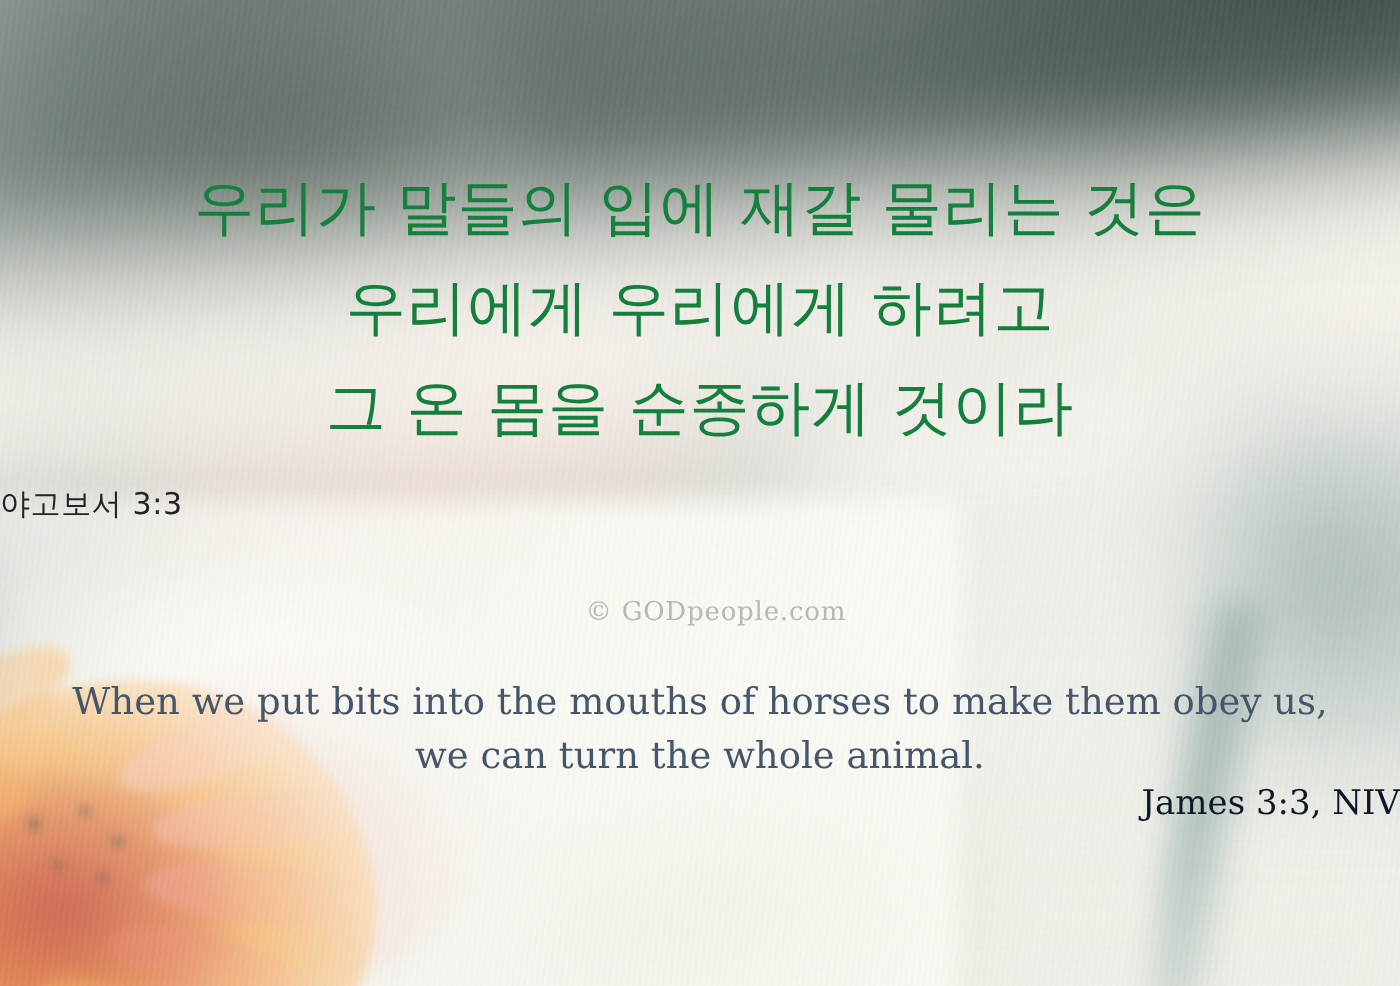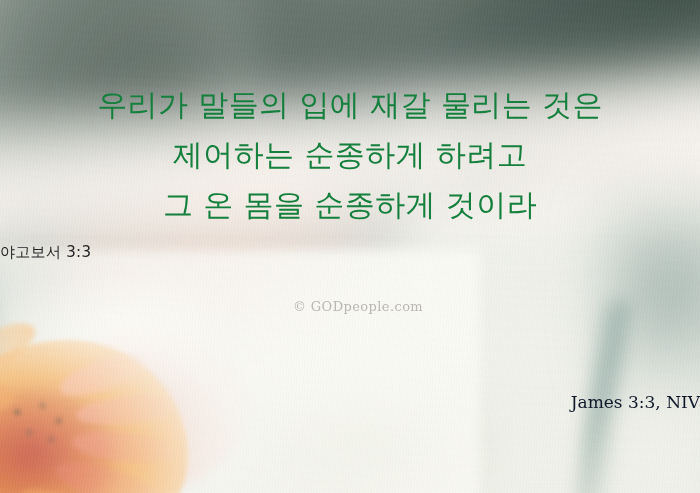--- a/index.html
+++ b/index.html
@@ -390,25 +390,29 @@
   </div>
 
   <div class="bg-layer" id="veil"></div>
   <div class="bg-layer" id="bg-bloom"></div>
   <div class="bg-layer" id="bg-grain"></div>
 
   <div id="text-layer">
 
     <div id="korean-verse">
       <span class="kline">우리가 말들의 입에 재갈 물리는 것은</span>
-      <span class="kline">제어하는 순종하게 하려고</span>
+      <span class="kline">우리에게 우리에게 하려고</span>
       <span class="kline">그 온 몸을 순종하게 것이라</span>
     </div>
 
     <div id="korean-ref">야고보서 3:3</div>
 
     <div id="watermark">© GODpeople.com</div>
 
+    <div id="english-verse">
+      <span class="eline">When we put bits into the mouths of horses to make them obey us,</span>
+      <span class="eline">we can turn the whole animal.</span>
+    </div>
 
     <div id="english-ref">James 3:3, NIV</div>
 
   </div>
 </div>
 
 </body></html>

